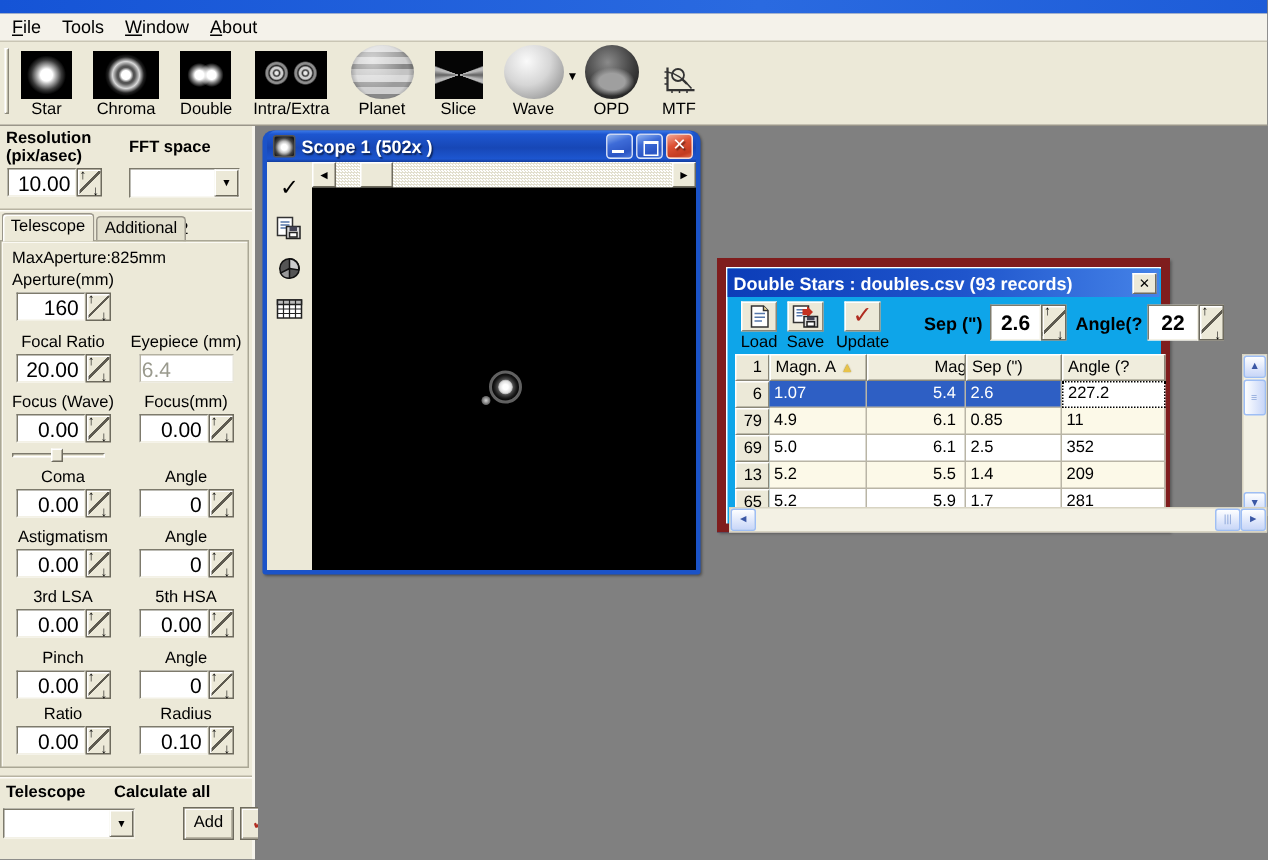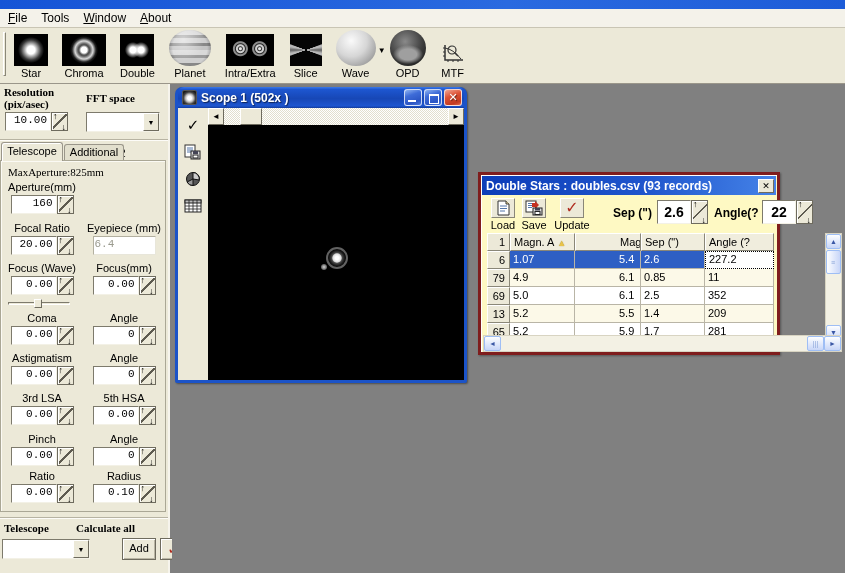--- a/index.html
+++ b/index.html
@@ -38,24 +38,24 @@
   .wave-wrap{position:relative;}
   .wave-caret{position:absolute;right:-10px;top:16px;font-size:8px;color:#000;}
   .ic-opd{width:36px;height:36px;border-radius:50%;background:
      radial-gradient(ellipse 60% 38% at 50% 68%,#9f9f9f 0 40%,rgba(0,0,0,0) 70%),
      radial-gradient(circle at 42% 32%,#8a8a8a,#3d3d3d 55%,#191919 90%);}
   .small-ic{display:flex;align-items:center;justify-content:center;}
 
   
   .left-panel{position:absolute;left:0;top:84px;width:170px;height:489px;background:#ece9d8;
     border-right:2px solid #f6f4ec;font-size:11px;}
-  .plabel{position:absolute;white-space:nowrap;font-family:Liberation Serif, serif;}
+  .plabel{position:absolute;white-space:nowrap;}
   .pbold{font-weight:bold;}
   .tin{height:19px;border:1px solid;border-color:#7d7a6c #f3f1e6 #f3f1e6 #7d7a6c;background:#fff;
-    font-size:11px;text-align:right;padding:1px 3px 0 1px;overflow:hidden;font-family:Liberation Mono, monospace;}
+    font-size:14px;text-align:right;padding:1px 3px 0 1px;overflow:hidden;}
   .spin{width:17px;height:19px;border:1px solid #6e6b5e;background:
     linear-gradient(135deg,rgba(0,0,0,0) 46%,#5e5b50 46%,#5e5b50 54%,rgba(0,0,0,0) 54%) #ece9d8;
     position:relative;box-shadow:inset 1px 1px 0 #fff;}
   .spin::before{content:"↑";position:absolute;left:1px;top:-2px;font-size:9px;color:#000;}
   .spin::after{content:"↓";position:absolute;right:1px;bottom:-2px;font-size:9px;color:#000;}
   .ibox{display:inline-flex;vertical-align:top;}
   .combo{display:flex;height:20px;border:1px solid;border-color:#7d7a6c #f3f1e6 #f3f1e6 #7d7a6c;background:#fff;}
   .combo .cval{flex:1;font-size:11px;padding:2px 0 0 3px;text-align:center;margin-top:32px;}
   .cbtn{width:16px;background:#ece9d8;border:1px solid;border-color:#fff #6e6b5e #6e6b5e #fff;
     font-size:7px;display:flex;align-items:center;justify-content:center;color:#000;}
@@ -106,22 +106,22 @@
   .cl-spacer{flex:1;}
   .canvas{position:relative;flex:1;background:#000;overflow:hidden;}
   .star-bright{position:absolute;left:118px;top:122px;width:22px;height:22px;border-radius:50%;
     border:2px solid rgba(175,175,175,.55);}
   .star-bright::after{content:"";position:absolute;left:4px;top:4px;width:10px;height:10px;border-radius:50%;
     background:radial-gradient(circle,#fff 25%,#e0e0e0 55%,rgba(130,130,130,.25) 100%);box-shadow:0 0 4px 1px rgba(255,255,255,.55);}
   .star-faint{position:absolute;left:113px;top:139px;width:6px;height:6px;border-radius:50%;
     background:radial-gradient(circle,#d4d4d4,#5c5c5c 70%,rgba(0,0,0,0));}
 
   
-  .cl-win{position:absolute;left:306px;top:88px;width:302px;height:183px;background:#fef9c3;
-    border:3px solid #7f1d1d;box-shadow:inset 1px 1px 0 #fff,1px 1px 2px rgba(0,0,0,.35);padding:1px;}
+  .cl-win{position:absolute;left:306px;top:88px;width:302px;height:183px;background:#0ea5e9;
+    border:6px solid #7f1d1d;box-shadow:inset 1px 1px 0 #fff,1px 1px 2px rgba(0,0,0,.35);padding:1px;}
   .cl-title{height:19px;background:linear-gradient(90deg,#0c3db8 0%,#1f55cc 55%,#4583e8 100%);
     color:#fff;font-weight:bold;font-size:12px;display:flex;align-items:center;padding:0 2px 0 4px;}
   .cl-title .ttext{flex:1;}
   .cl-close{width:16px;height:14px;background:#ece9d8;border:1px solid;border-color:#fff #6e6b5e #6e6b5e #fff;
     color:#000;font-size:9px;font-weight:bold;text-align:center;line-height:12px;}
   .dtool{position:relative;height:37px;}
   .dbtn{position:absolute;top:3px;width:30px;text-align:center;}
   .dbtn .bic{width:24px;height:20px;margin:0 auto;border:1px solid;border-color:#fff #8a8778 #8a8778 #fff;
     display:flex;align-items:center;justify-content:center;background:#ece9d8;}
   .dbtn .blabel{font-size:11px;margin-top:1px;}
@@ -180,26 +180,26 @@
     </div>
     <div class="titem">
       <div class="ic-box ic-chroma"></div>
       <span class="tlabel">Chroma</span>
     </div>
     <div class="titem">
       <div class="ic-box ic-double"></div>
       <span class="tlabel">Double</span>
     </div>
     <div class="titem">
+      <div class="ic-box ic-intra"></div>
+      <span class="tlabel">Intra/Extra</span>
+    </div>
+    <div class="titem">
       <div class="ic-planet"></div>
       <span class="tlabel">Planet</span>
-    </div>
-    <div class="titem">
-      <div class="ic-box ic-intra"></div>
-      <span class="tlabel">Intra/Extra</span>
     </div>
     <div class="titem">
       <div class="ic-slice"></div>
       <span class="tlabel">Slice</span>
     </div>
     <div class="titem wave-wrap">
       <div class="ic-wave"></div>
       <span class="wave-caret">▼</span>
       <span class="tlabel">Wave</span>
     </div>

